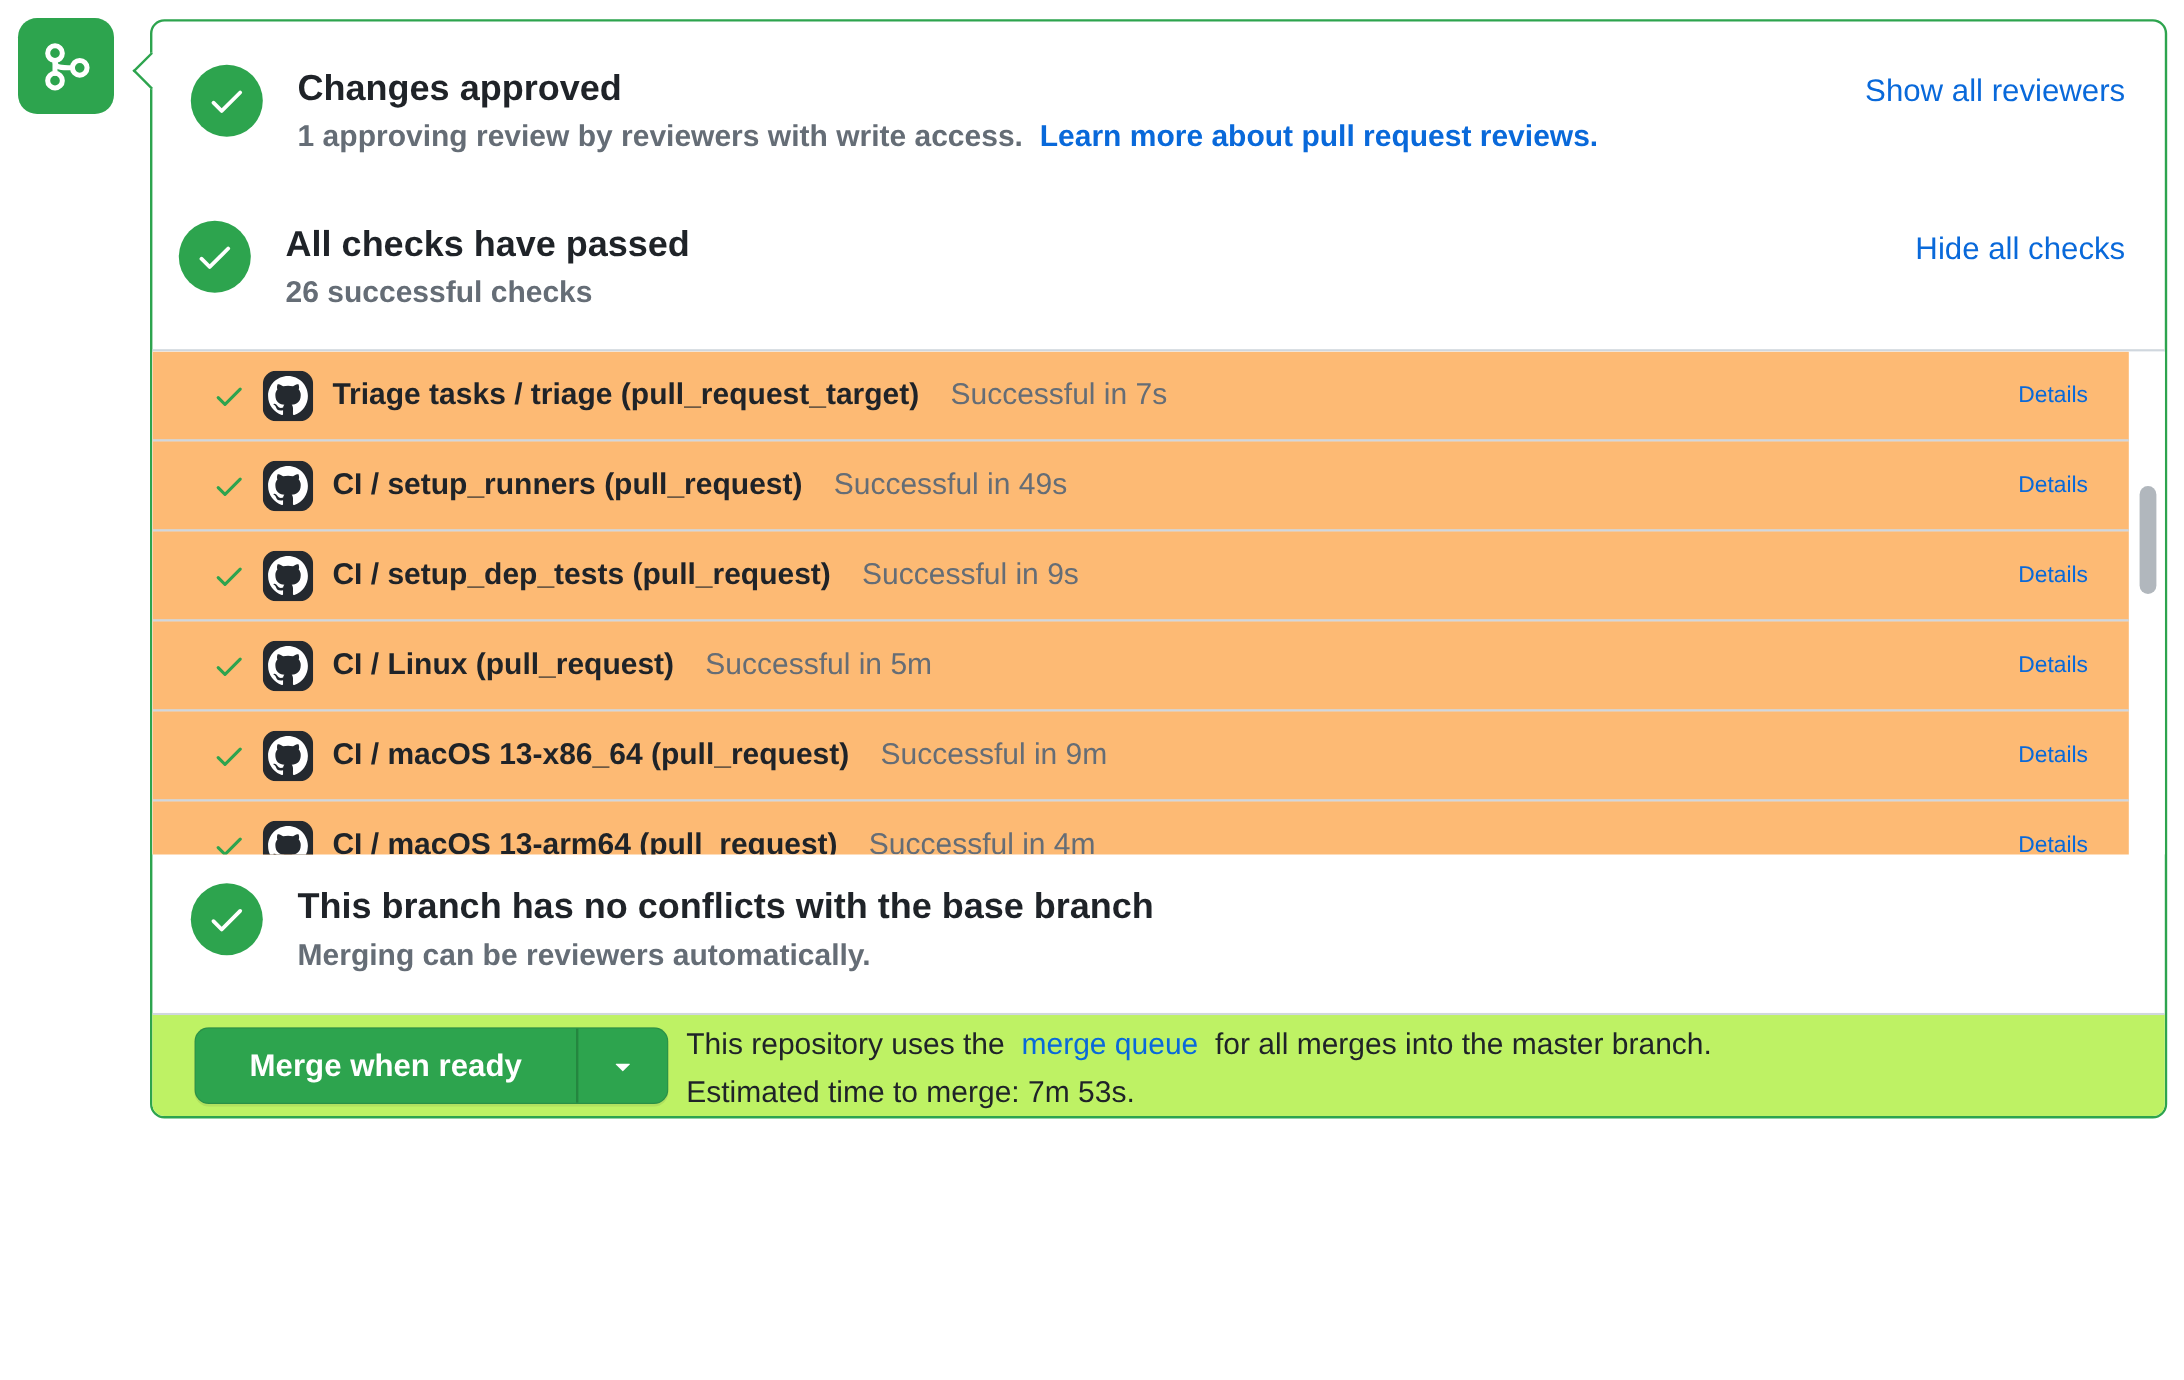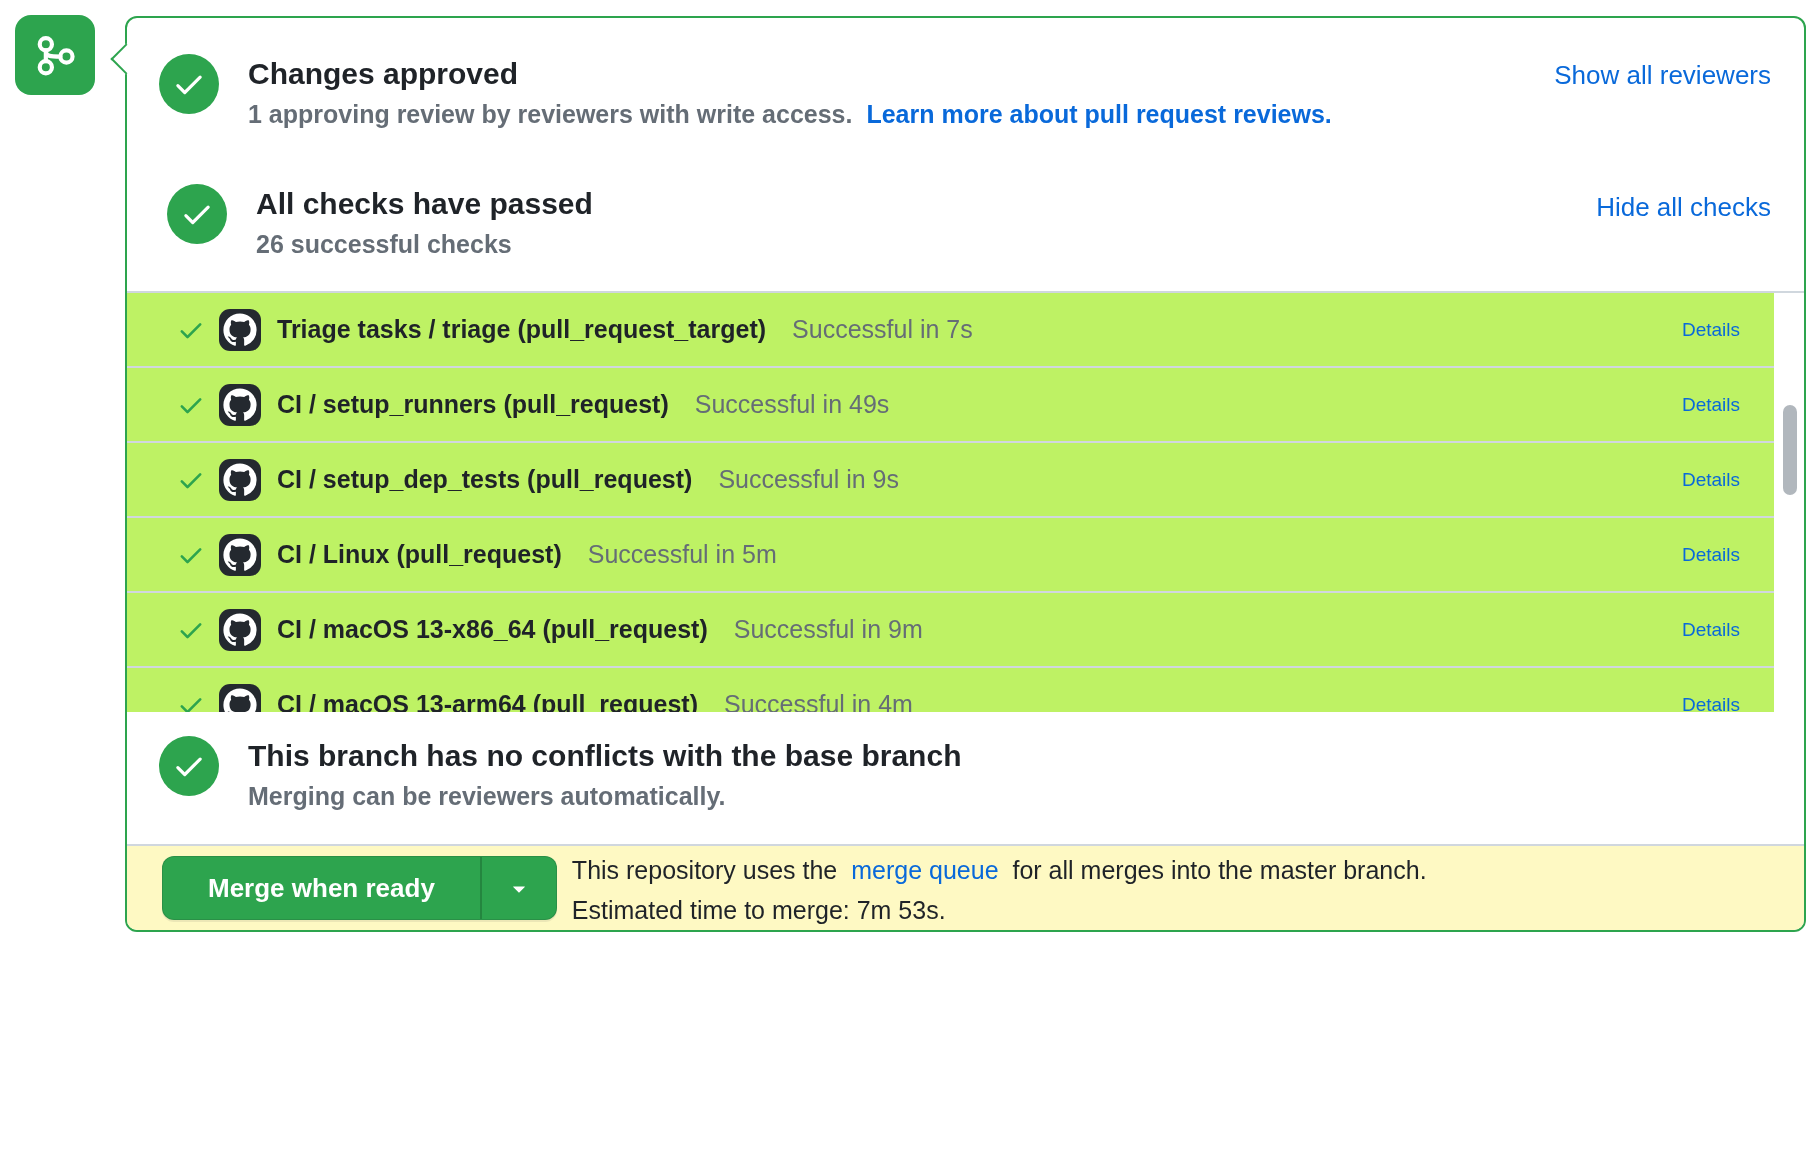--- a/index.html
+++ b/index.html
@@ -55,49 +55,49 @@
   .sec-approval {
     height:74px; background:#f6f8fa;
     border-bottom:2px solid #d0d7de;
     display:flex; align-items:center;
     padding:0 40px 0 48px;
   }
   .approval-label { margin-left:16px; font-size:25px; font-weight:700; }
   .approval-chevron { margin-left:auto; display:flex; }
 
   
-  .sec-checks-head { height:150px; padding:30px 33px 0 40px; display:flex; align-items:flex-start; border-bottom:2px solid #d0d7de; }
+  .sec-checks-head { height:150px; padding:30px 33px 0 22px; display:flex; align-items:flex-start; border-bottom:2px solid #d0d7de; }
   .sec-checks-head .top-link { padding-top:8px; }
 
   
   .checks-list { height:460px; position:relative; background:#fff; overflow:hidden; }
   .check-row {
     height:75px; margin-right:30px;
-    background:#bef264; border-bottom:2px solid #d0d7de;
+    background:#fdba74; border-bottom:2px solid #d0d7de;
     display:flex; align-items:center;
     padding:0 34px 0 50px;
   }
   .check-row.sliver { height:10px; border-bottom:none; }
   .row-check { display:flex; flex:0 0 auto; color:#2da44e; }
   .octobadge { margin-left:14px; flex:0 0 auto; display:flex; }
   .check-name { margin-left:16px; font-size:25px; font-weight:700; white-space:nowrap; }
   .check-status { margin-left:26px; font-size:25px; color:#656d76; white-space:nowrap; }
   .details-link { margin-left:auto; font-size:19px; }
   .scroll-thumb {
     position:absolute; right:7px; top:112px;
     width:14px; height:90px; border-radius:7px;
     background:#b1b7bd;
   }
 
   
   .sec-conflicts { height:143px; padding:24px 33px 0 32px; display:flex; align-items:flex-start; }
 
   
   .sec-footer {
-    flex:1; background:#fef9c3;
+    flex:1; background:#bef264;
     border-top:2px solid #d0d7de;
     border-radius:0 0 10px 10px;
     display:flex; align-items:center;
     padding-left:35px;
   }
   .merge-btn {
     display:flex; align-items:stretch; height:64px;
     background:#2da44e; color:#fff;
     border:1px solid rgba(27,31,36,0.15);
     border-radius:12px; overflow:hidden;

